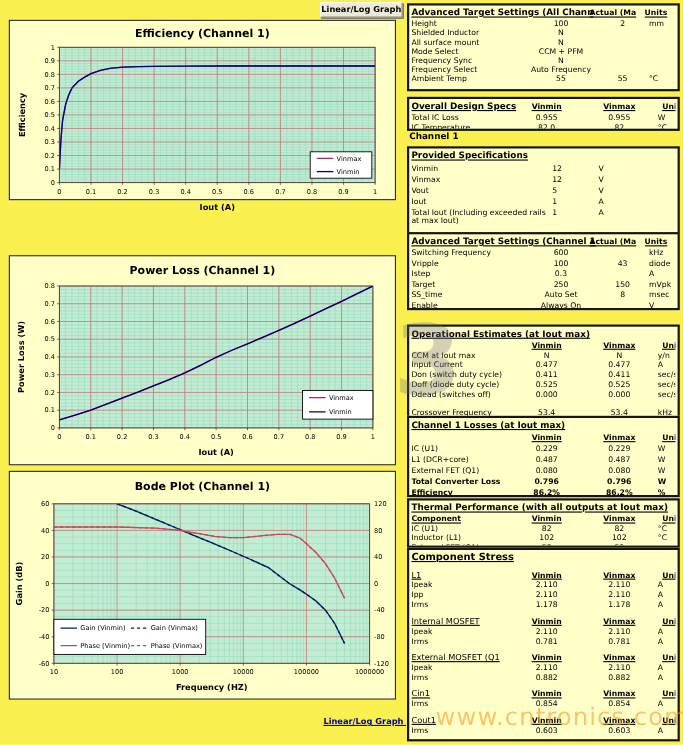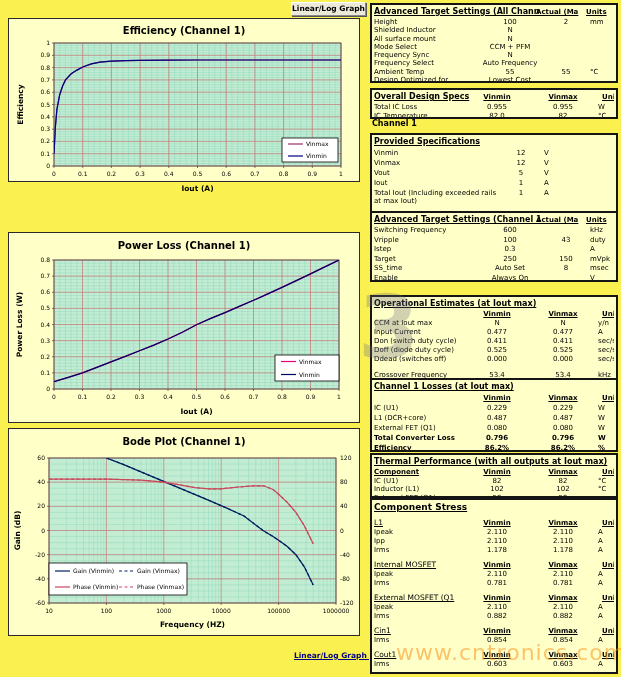--- a/index.html
+++ b/index.html
@@ -43,21 +43,21 @@
   .row.sp{height:7px;}
   .row.grow{height:10px;line-height:10px;margin-top:5px;}
   #t_adv_all .row:not(.trow-std4){height:8.3px;line-height:8.3px;}
   #t_adv_ch1 .row:not(.trow-std4){height:9.5px;line-height:9.5px;}
   #t_losses .row:not(.trow-full){height:10px;line-height:10px;}
   #t_thermal .row:not(.trow-full){height:8.5px;line-height:8.5px;}
   .c{overflow:hidden;white-space:nowrap;}
   .lbl{text-align:left;}
   .mid .lbl{white-space:normal;line-height:8px;padding-top:1px;}
   .val{text-align:center;}
-  .vr{text-align:center;}
+  .vr{text-align:left;}
   .unitc{text-align:left;padding-left:4px;}
   .ttl{font-size:8px;font-weight:bold;text-decoration:underline;white-space:nowrap;overflow:visible;}
   #t_stress .ttl{font-size:9px;}
   .hdr{font-size:7px;font-weight:bold;text-decoration:underline;text-align:center;white-space:nowrap;}
   .hdr.hl{text-align:left;}
   .hdr.unit{text-align:left;padding-left:8px;}
   .gname{font-size:7.5px;font-weight:normal;text-decoration:underline;white-space:nowrap;}
   .b .c{font-weight:bold;}
   
   .wm-digit{position:absolute;left:358px;top:288px;font-size:88px;font-weight:bold;
@@ -625,26 +625,20 @@
           <span class="c val">Auto Frequency</span>
           <span class="c val"></span>
           <span class="c unitc"></span>
         </div>
         <div class="row">
           <span class="c lbl">Ambient Temp</span>
           <span class="c val">55</span>
           <span class="c val">55</span>
           <span class="c unitc">°C</span>
         </div>
-        <div class="row">
-          <span class="c lbl">Design Optimized for</span>
-          <span class="c val">Lowest Cost</span>
-          <span class="c val"></span>
-          <span class="c unitc"></span>
-        </div>
       </div>
       <div id="t_overall" class="tbl vin">
         <div class="row trow-vin">
           <span class="c ttl">Overall Design Specs</span>
           <span class="c hdr">Vinmin</span>
           <span class="c hdr">Vinmax</span>
           <span class="c hdr unit">Units</span>
         </div>
         <div class="row">
           <span class="c lbl">Total IC Loss</span>
@@ -697,21 +691,21 @@
         <div class="row">
           <span class="c lbl">Switching Frequency</span>
           <span class="c val">600</span>
           <span class="c val"></span>
           <span class="c unitc">kHz</span>
         </div>
         <div class="row">
           <span class="c lbl">Vripple</span>
           <span class="c val">100</span>
           <span class="c val">43</span>
-          <span class="c unitc">duty</span>
+          <span class="c unitc">diode</span>
         </div>
         <div class="row">
           <span class="c lbl">Istep</span>
           <span class="c val">0.3</span>
           <span class="c val"></span>
           <span class="c unitc">A</span>
         </div>
         <div class="row">
           <span class="c lbl">Target</span>
           <span class="c val">250</span>

